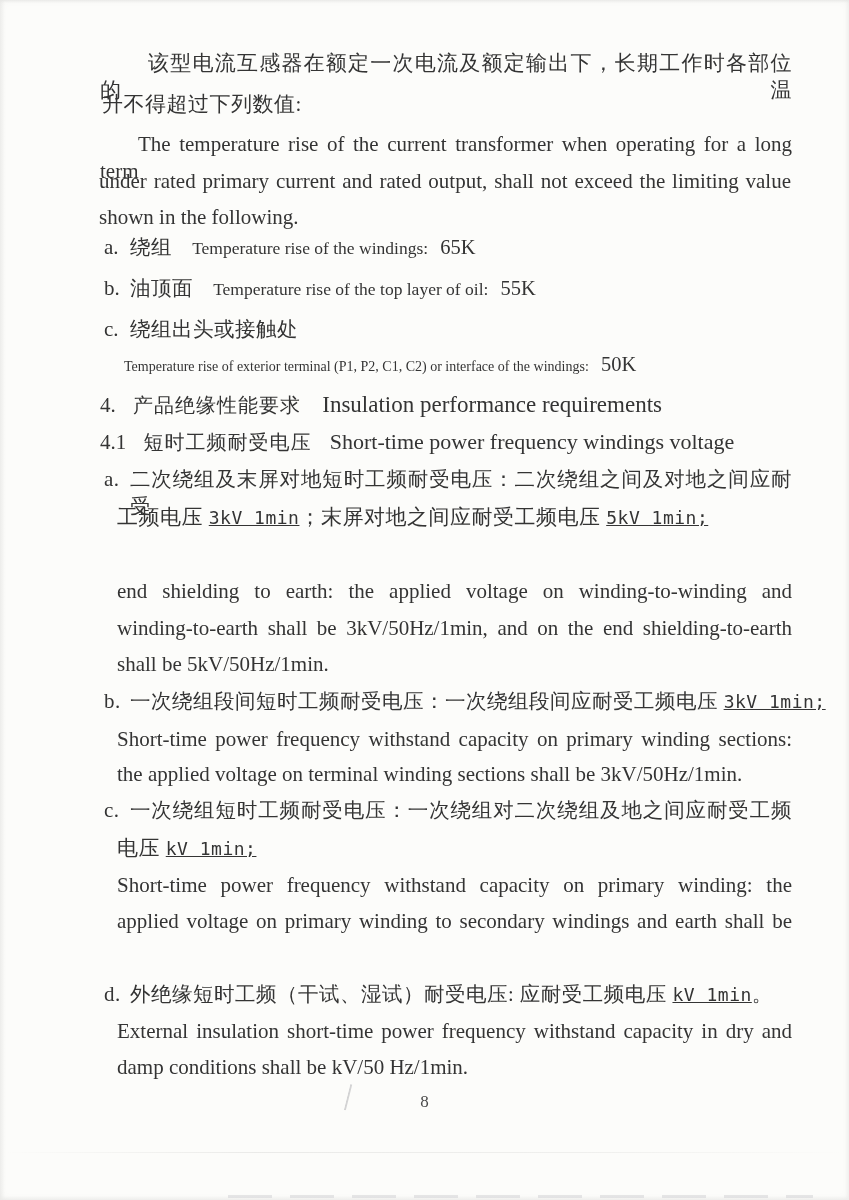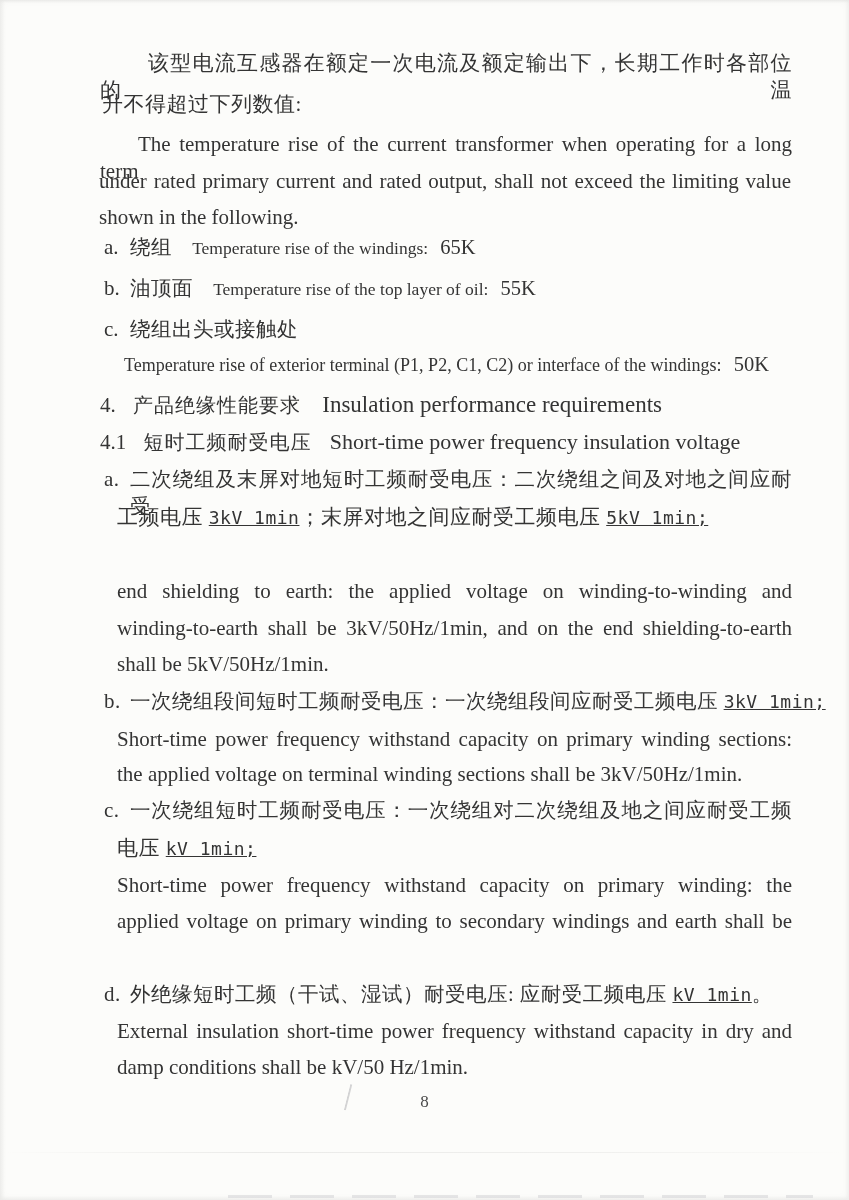--- a/index.html
+++ b/index.html
@@ -29,21 +29,21 @@
   .itemline { position:absolute; left:104px; width:688px; padding-left:26px; box-sizing:border-box;
               font-size:20.5px; line-height:27px; white-space:nowrap; }
   .itemline .marker { position:absolute; left:0; top:0; font-size:21px; }
   .itemline.jlast { white-space:normal; text-align:justify; text-align-last:justify; }
 
   
   .cont { position:absolute; left:117px; width:675px; font-size:21px; line-height:27px; white-space:nowrap; }
   .cont.jlast { white-space:normal; text-align:justify; text-align-last:justify; }
 
   .lbl-en   { font-size:17.5px; margin-left:15px; }
-  .lbl-en-b { font-size:18px; }
+  .lbl-en-b { font-size:14px; }
   .val      { font-size:20.5px; margin-left:7px; }
   .mono     { font-family:"DejaVu Sans Mono","Liberation Mono",monospace; font-size:18px;text-decoration:underline; }
   .sec-cn   { font-size:20px; margin-left:12px; letter-spacing:1px;text-align:center; }
   .sec4-en  { font-size:23px; margin-left:16px; }
   .sec41-en { font-size:22px; margin-left:13px; }
 
   .pageno { position:absolute; top:1092px; left:0; width:849px; text-align:center; font-size:17px; color:#4a4a4a; }
 
   .pen-mark { position:absolute; left:347px; top:1084px; width:2px; height:27px;
               border-left:2px solid #c6c6c8; border-radius:0 0 6px 0;
@@ -88,21 +88,21 @@
   </div>
 
   <div class="ln" style="top:391px">
     <span class="en">4.</span>
     <span class="cn sec-cn">产品绝缘性能要求</span>
     <span class="en sec4-en">Insulation performance requirements</span>
   </div>
   <div class="ln" style="top:428px">
     <span class="en">4.1</span>
     <span class="cn sec-cn">短时工频耐受电压</span>
-    <span class="en sec41-en">Short-time power frequency insulation voltage</span>
+    <span class="en sec41-en">Short-time power frequency windings voltage</span>
   </div>
 
   <div class="itemline cn jlast" style="top:466px">
     <span class="marker en">a.</span>
     <span>二次绕组及末屏对地短时工频耐受电压：二次绕组之间及对地之间应耐受</span>
   </div>
   <div class="cont cn" style="top:504px">
     <span>工频电压 </span><span class="mono">3kV 1min</span><span>；末屏对地之间应耐受工频电压 </span><span class="mono">5kV 1min;</span>
   </div>
   <div class="cont en jlast" style="top:578px">end shielding to earth: the applied voltage on winding-to-winding and</div>

